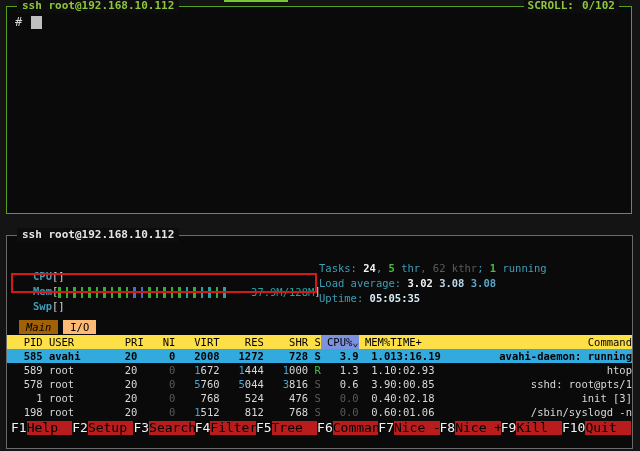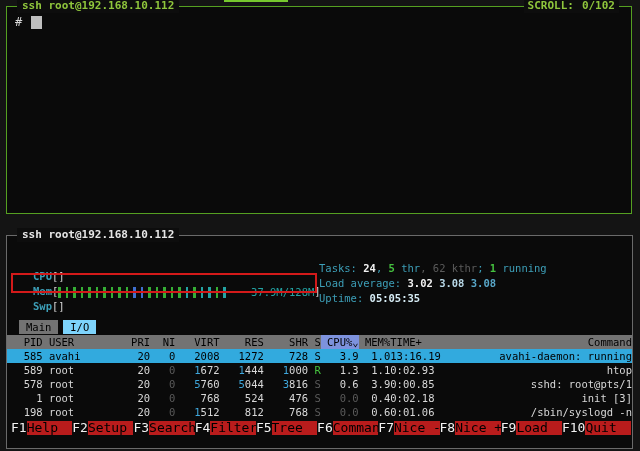--- a/index.html
+++ b/index.html
@@ -34,34 +34,34 @@
   .bar.c { background:#23a3a3; } .bar.r { background:#c04545; }
   .meter-val { position:absolute; right:0; top:0; line-height:13px; }
   .v-dim { color:#5b5b5b; } .v-teal { color:#23a3a3; }
   .seg-cyan { color:#3d9fb8; } .seg-bw { color:#f2f2f2; font-weight:bold;margin-top:28px; }
   .seg-bg { color:#45c13f; font-weight:bold; } .seg-dim { color:#5b5b5b; }
   .seg-pale { color:#b9d9e8; font-weight:bold; } .seg-cy2 { color:#58a6c8; font-weight:bold; }
   .seg-bpale { color:#d6ecf5; font-weight:bold; }
 
   #tabs { position:absolute; left:12px; top:84px; font-size:10.5px; line-height:14px; }
   .tab { display:inline-block; padding:0 7px; color:#000; margin-right:5px; }
-  .tab.active { background:#737373; }
-  .tab.inactive { background:#7dd3fc; }
+  .tab.active { background:#a16207;font-style:italic; }
+  .tab.inactive { background:#fdba74; }
 
   #table-header { position:absolute; left:0; top:99px; right:0; height:14px;
-                  background:#737373; color:#000; display:flex; padding-left:4px;
+                  background:#fde047; color:#000; display:flex; padding-left:4px;
                   line-height:14px; white-space:pre; }
   #rows { position:absolute; left:0; top:113px; right:0; }
   .prow { display:flex; height:14px; line-height:14px; padding-left:4px; white-space:pre; }
   .prow.selected { background:#32aade; }
-  .prow.selected span { color:#000 !important; font-weight:normal; }
+  .prow.selected span { color:#000 !important; font-weight:bold; }
   .cell { display:inline-block; overflow:hidden; }
   .c-pid { width:5ch; text-align:right; }
   .c-user { width:13ch; text-align:left; padding-left:1ch; }
-  .c-pri { width:4ch; text-align:right; }
+  .c-pri { width:4ch; }
   .c-ni { width:4ch; text-align:right; }
   .c-virt,.c-res,.c-shr { width:7ch; text-align:right; }
   .c-s { width:2ch; text-align:right; }
   .c-cpu { width:6ch; text-align:right; }
   .c-mem { width:5ch; text-align:right; }
   .c-time { width:11ch; text-align:left; }
   .c-cmd { flex:1; text-align:right; padding-left:1ch; }
   .t-dim { color:#5b5b5b; } .t-cyan { color:#3fa8dd; } .t-green { color:#45c13f; }
   .sort-col { background:#7d92dd; }
 
@@ -119,19 +119,19 @@
         <span class="flabel">Filter</span>
         <span class="fkey">F5</span>
         <span class="flabel">Tree</span>
         <span class="fkey">F6</span>
         <span class="flabel">Command</span>
         <span class="fkey">F7</span>
         <span class="flabel">Nice -</span>
         <span class="fkey">F8</span>
         <span class="flabel">Nice +</span>
         <span class="fkey">F9</span>
-        <span class="flabel">Load</span>
+        <span class="flabel">Kill</span>
         <span class="fkey">F10</span>
         <span class="flabel">Quit</span>
         <span class="ffill"></span>
       </div>
   </div>
 </div>
 
 </body></html>

